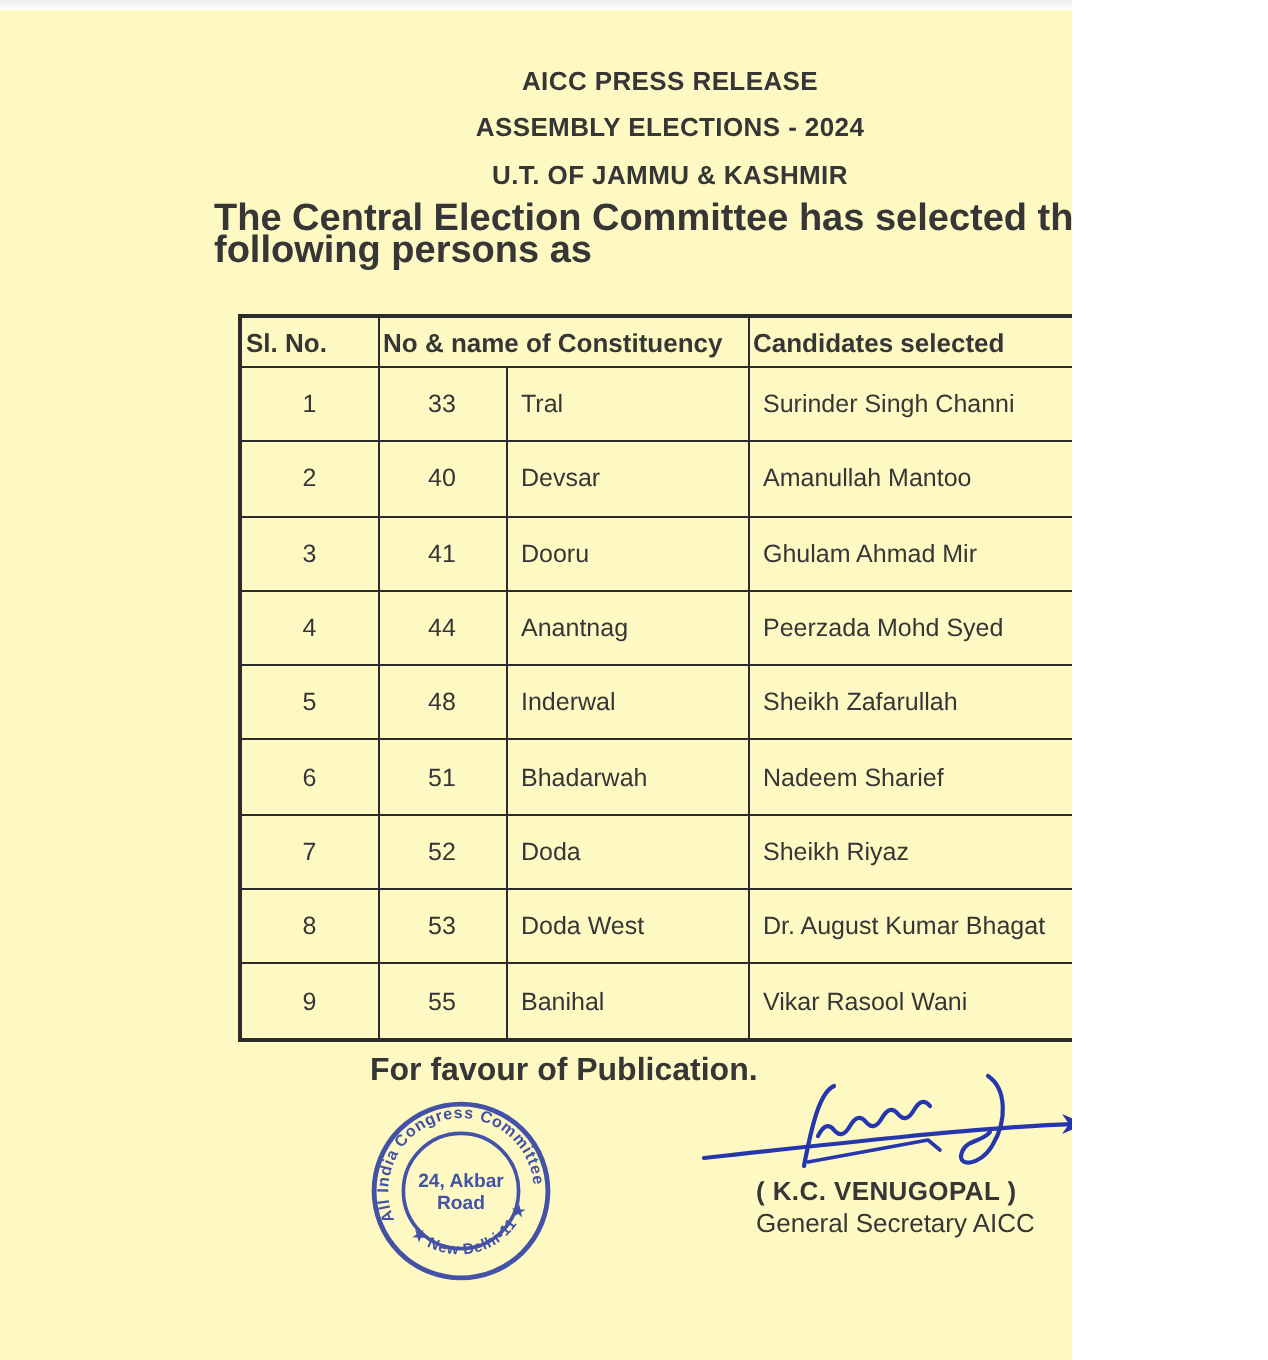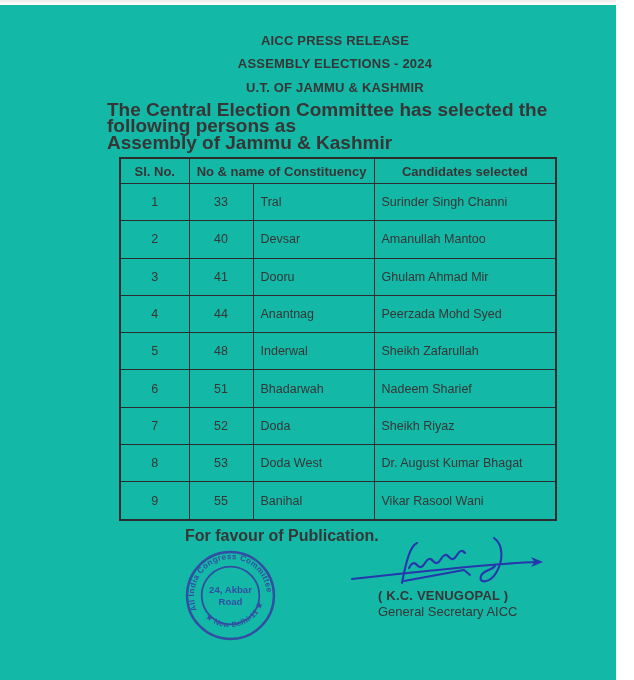--- a/index.html
+++ b/index.html
@@ -2,21 +2,21 @@
 <html><head>
 <meta charset="utf-8">
 <style>
   html,body { margin:0; padding:0; }
   body {
     width:634px; height:680px;
     background:#ffffff;
     font-family:"Liberation Sans", sans-serif;
     -webkit-font-smoothing:antialiased;
   }
-  .page { position:relative; width:616px; height:680px; background:#14b8a6; overflow:hidden; }
+  .page { position:relative; width:536px; height:680px; background:#fef9c3; overflow:hidden; }
   .top-strip {
     position:absolute; top:0; left:0; right:0; height:5px;
     background:linear-gradient(#ebebeb,#ffffff);
   }
   .doc-title {
     position:absolute; left:110px; width:450px;
     text-align:center; font-weight:bold; font-size:13px;
     color:var(--ink,#363636); letter-spacing:.2px;
   }
   .t1 { top:33px; }
@@ -31,21 +31,21 @@
   table.cand {
     border-collapse:collapse; table-layout:fixed; width:436px;
     font-size:12.5px; color:var(--ink,#363636);
     border:2px solid var(--line,#2c2c2c);
   }
   table.cand th, table.cand td {
     border:1.6px solid var(--line,#2c2c2c);
     overflow:hidden; white-space:nowrap;
   }
   table.cand th {
-    height:24px; font-size:13px; font-weight:bold; text-align:center;
+    height:24px; font-size:13px; font-weight:bold; text-align:left;
     padding:0 2px;
   }
   table.cand td { height:34.3px; }
   td.c { text-align:center; }
   td.l { text-align:left; padding-left:7px; }
   .pub-note {
     position:absolute; top:527px; left:185px;
     font-weight:bold; font-size:16px; color:var(--ink,#363636);
   }
   .stamp {
@@ -70,21 +70,20 @@
 
 <div class="page">
   <div class="top-strip"></div>
 
   <div class="doc-title t1">AICC PRESS RELEASE</div>
   <div class="doc-title t2">ASSEMBLY ELECTIONS - 2024</div>
   <div class="doc-title t3">U.T. OF JAMMU &amp; KASHMIR</div>
 
   <div class="intro">
     <div>The Central Election Committee has selected the following persons as</div>
-    <div>Assembly of Jammu &amp; Kashmir</div>
   </div>
 
   <div class="table-wrap">
     <table class="cand">
       <colgroup>
         <col style="width:69px">
           <col style="width:64px">
           <col style="width:121px">
           <col style="width:182px">
       </colgroup>

